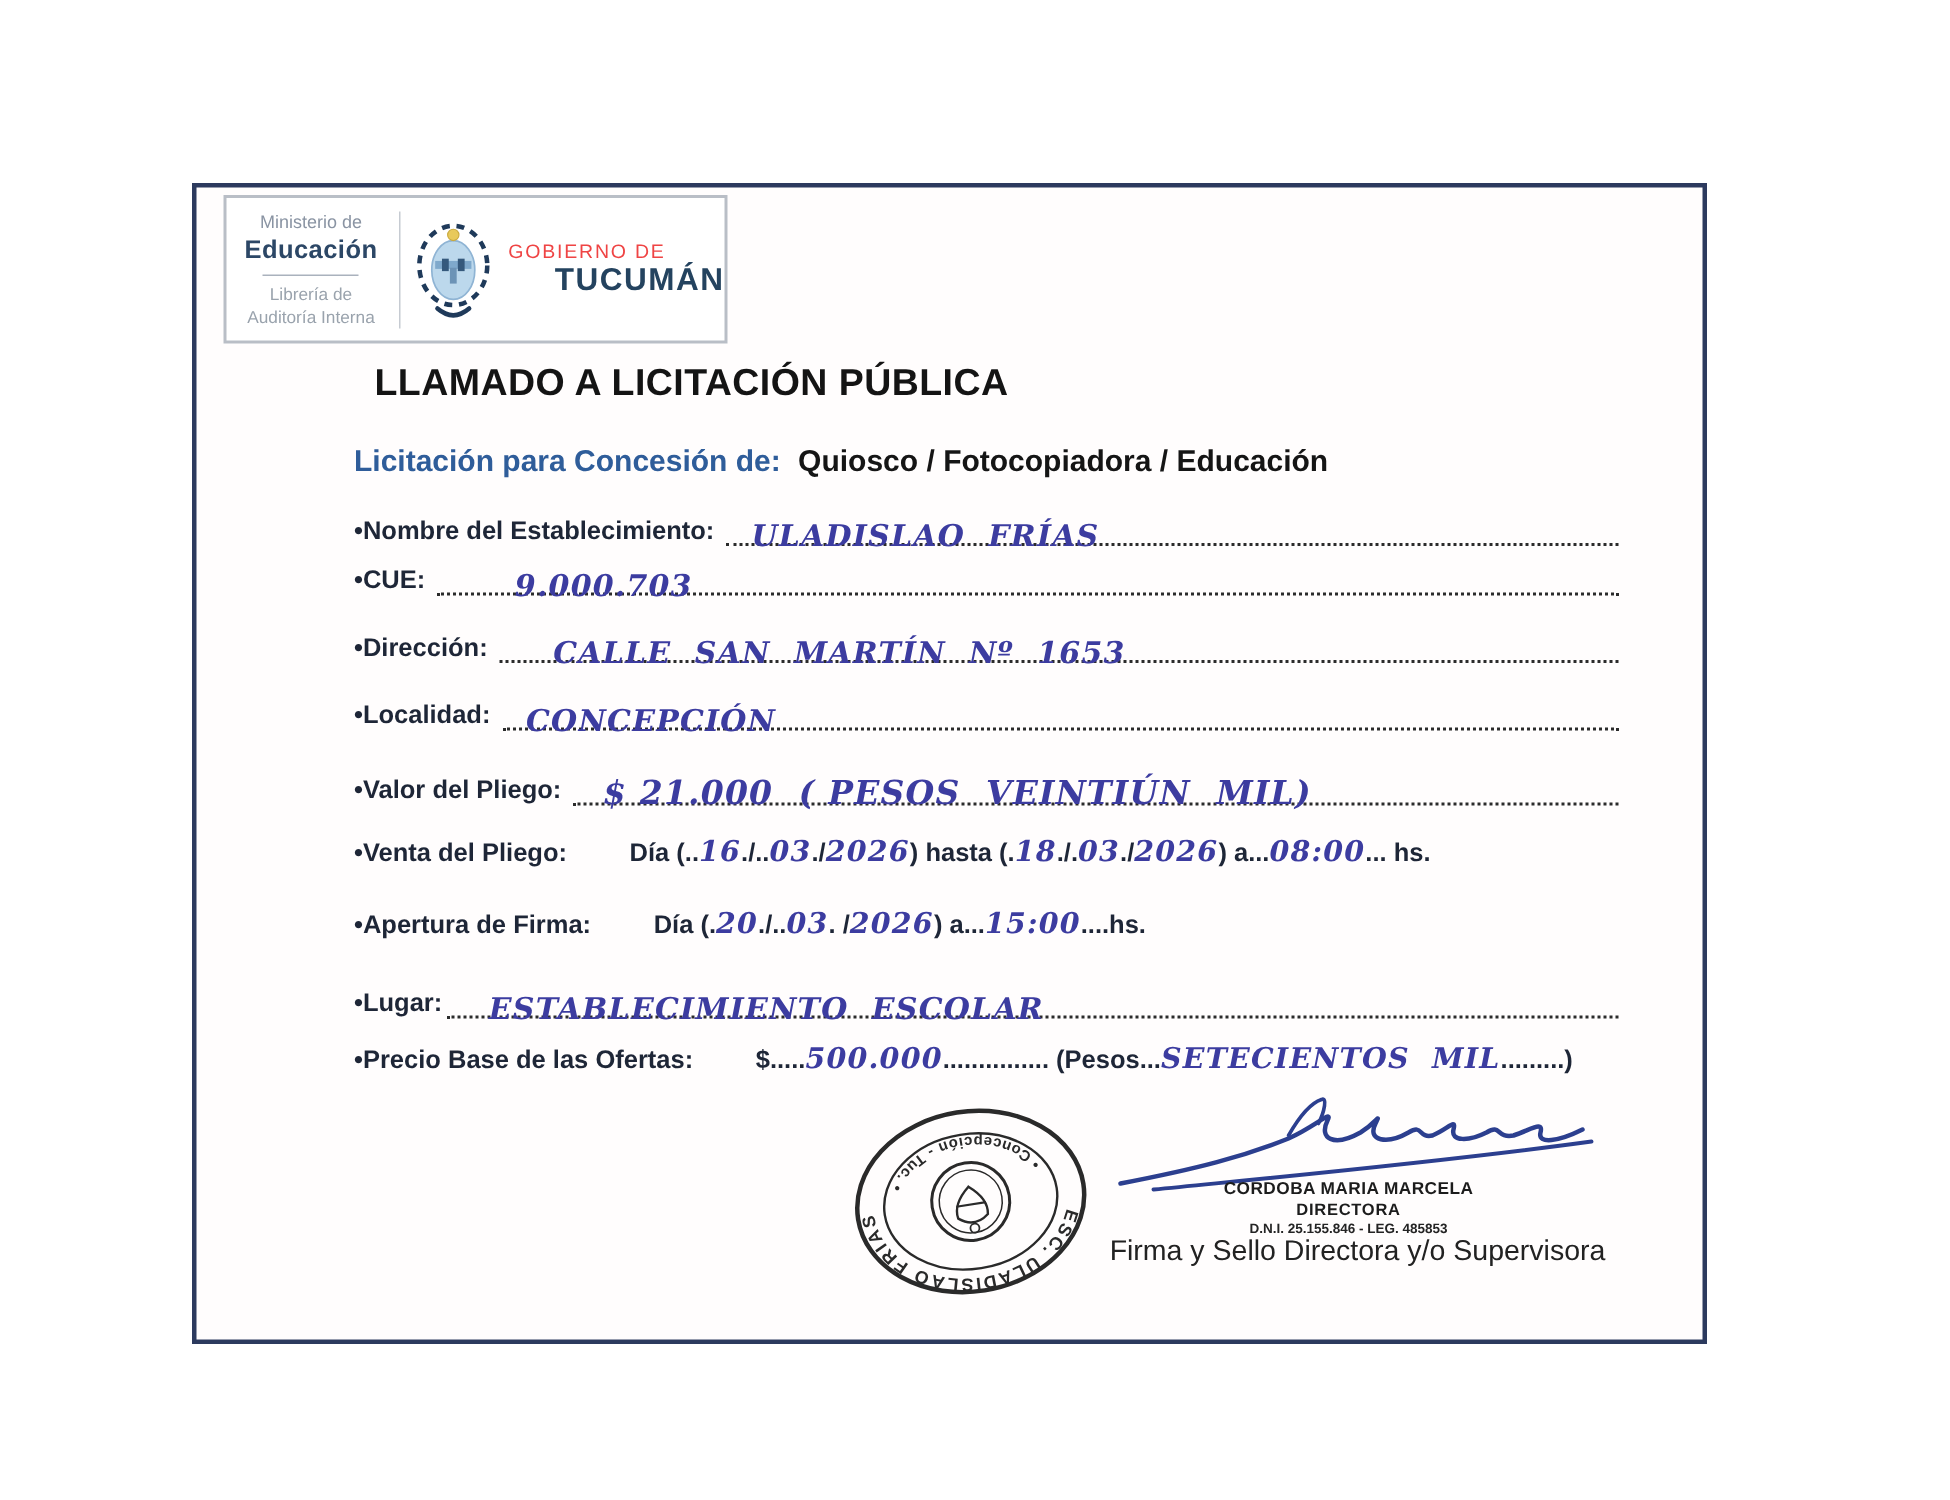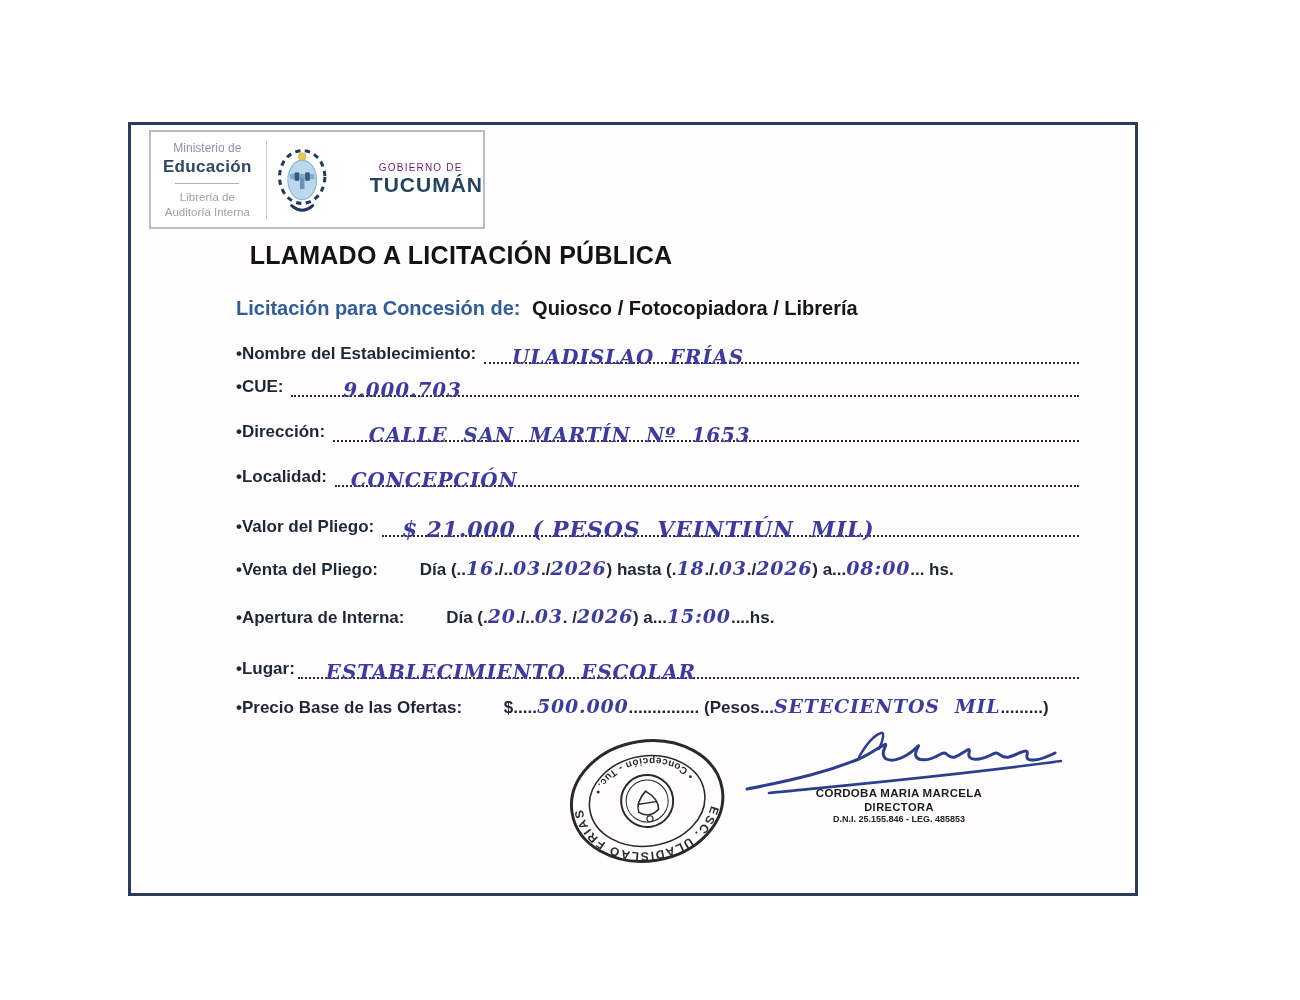--- a/index.html
+++ b/index.html
@@ -16,21 +16,21 @@
     position:absolute;left:18px;top:5px;width:332px;height:95px;
     border:2px solid #b9bec6;display:flex;align-items:center;background:#fff;
   }
   .ministry-col{width:138px;text-align:center;line-height:1.25;padding-top:2px;}
   .ministry-small{font-size:12px;color:#8a94a3;}
   .ministry-bold{font-size:17px;font-weight:bold;color:#2c4766;letter-spacing:.3px;}
   .ministry-rule{width:64px;height:1px;background:#aab2bd;margin:5px auto 6px auto;}
   .ministry-sub{font-size:11.5px;color:#9aa3ad;line-height:1.3;}
   .logo-divider{width:1px;height:78px;background:#c6cbd2;margin:0 6px 0 2px;}
   .gov-col{margin-left:6px;line-height:1.1;}
-  .gov-small{font-size:10px;color:#701a75;letter-spacing:1.2px;margin-left:40px;}
+  .gov-small{font-size:13px;color:#ef4444;letter-spacing:1.2px;}
   .gov-big{font-size:21px;font-weight:bold;color:#24435f;letter-spacing:1px;margin-left:31px;}
   
   .title{
     position:absolute;left:0;top:116px;width:660px;text-align:center;
     font-size:25px;font-weight:bold;color:#141414;letter-spacing:.3px;
   }
   .subtitle{position:absolute;left:105px;top:172px;white-space:nowrap;font-size:20px;font-weight:bold;}
   .subtitle .blue{color:#2f5d9a;}
   .subtitle .black{color:#151515;margin-left:6px;}
   
@@ -93,27 +93,27 @@
     <div class="gov-col">
       <div class="gov-small">GOBIERNO DE</div>
       <div class="gov-big">TUCUMÁN</div>
     </div>
   </div>
 
   <div class="title">LLAMADO A LICITACIÓN PÚBLICA</div>
 
   <div class="subtitle">
     <span class="blue">Licitación para Concesión de:</span>
-    <span class="black">Quiosco  / Fotocopiadora / Librería</span>
+    <span class="black">Quiosco  / Fotocopiadora / Educación</span>
   </div>
 
   <div class="row" style="top:209px">
     <span class="lbl">•Nombre del Establecimiento: </span>
     <span class="fill">
-      <span class="hw fillhw" style="left:28px">ULADISLAO  FRÍAS</span>
+      <span class="hw fillhw" style="left:17px">ULADISLAO  FRÍAS</span>
     </span>
   </div>
 
   <div class="row" style="top:242px">
     <span class="lbl">•CUE: </span>
     <span class="fill">
       <span class="hw fillhw" style="left:52px">9.000.703</span>
     </span>
   </div>
 
@@ -137,21 +137,21 @@
       <span class="hw big fillhw" style="left:20px">$ 21.000  ( PESOS  VEINTIÚN  MIL)</span>
     </span>
   </div>
 
   <div class="row seg" style="top:434px">
     <span class="lbl">•Venta del Pliego: </span>
     <span class="segs"><span class="printed">Día (..</span><span class="hw">16</span><span class="printed">./..</span><span class="hw">03</span><span class="printed">./</span><span class="hw">2026</span><span class="printed">) hasta (.</span><span class="hw">18</span><span class="printed">./.</span><span class="hw">03</span><span class="printed">./</span><span class="hw">2026</span><span class="printed">) a...</span><span class="hw">08:00</span><span class="printed">... hs.</span></span>
   </div>
 
   <div class="row seg" style="top:482px">
-    <span class="lbl">•Apertura de Interna: </span>
+    <span class="lbl">•Apertura de Firma: </span>
     <span class="segs"><span class="printed">Día (.</span><span class="hw">20</span><span class="printed">./..</span><span class="hw">03</span><span class="printed">. /</span><span class="hw">2026</span><span class="printed">) a...</span><span class="hw">15:00</span><span class="printed">....hs.</span></span>
   </div>
 
   <div class="row" style="top:524px">
     <span class="lbl">•Lugar:</span>
     <span class="fill">
       <span class="hw fillhw" style="left:28px">ESTABLECIMIENTO  ESCOLAR</span>
     </span>
   </div>
 
@@ -185,14 +185,15 @@
     <path d="M30,62 C110,54 220,44 322,30" fill="none" stroke="#2c3f8f" stroke-width="2.6" stroke-linecap="round"></path>
     <path d="M120,26 C128,12 136,4 142,2 C146,0 144,10 140,18" fill="none" stroke="#2c3f8f" stroke-width="2.4" stroke-linecap="round"></path>
   </svg>
 
   <div class="sig-block">
     <div class="sig-name">CORDOBA MARIA MARCELA</div>
     <div class="sig-role">DIRECTORA</div>
     <div class="sig-dni">D.N.I. 25.155.846 - LEG. 485853</div>
   </div>
 
+  <div class="sig-caption">Firma y Sello Directora y/o Supervisora</div>
 
 </div>
 
 </body></html>

